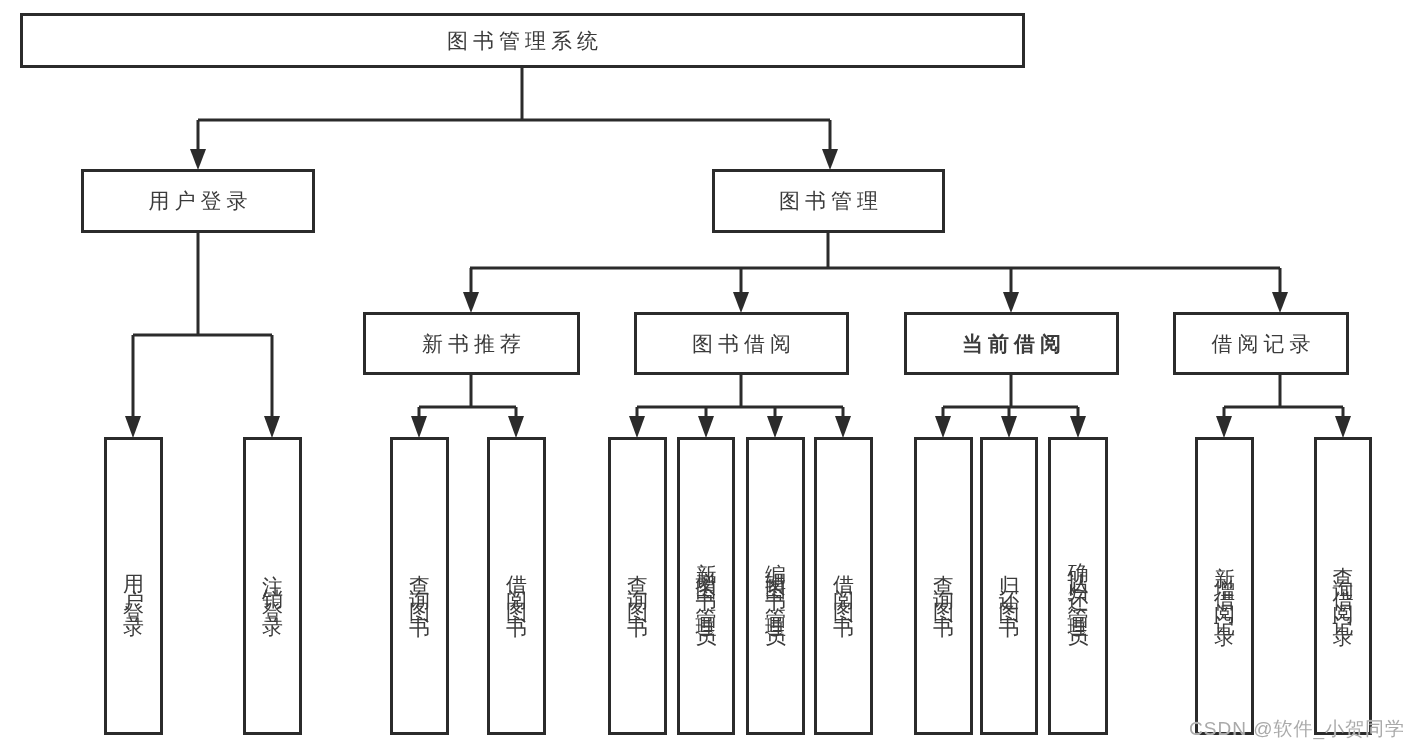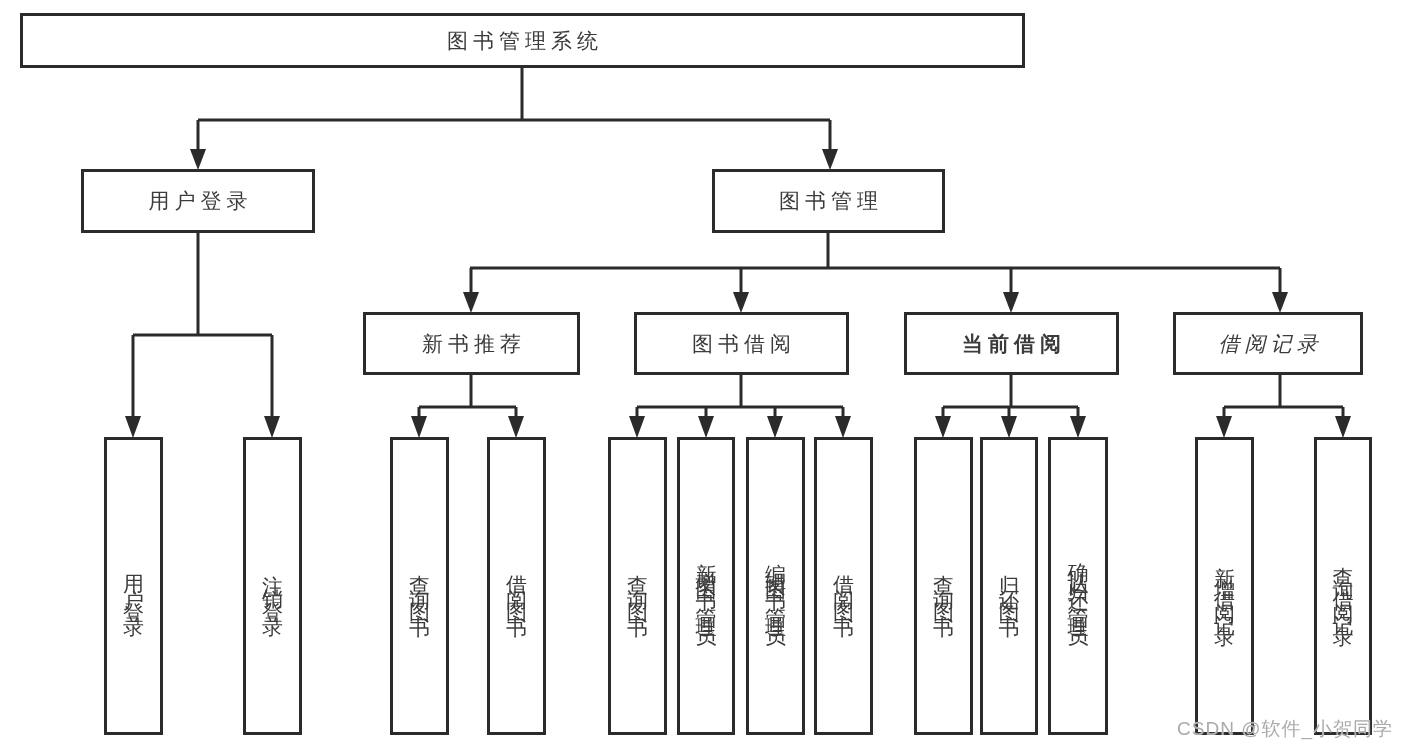--- a/index.html
+++ b/index.html
@@ -37,38 +37,38 @@
     white-space: nowrap;
   }
   .vnode.v6 span { letter-spacing: 12px; }
   .vnode.v9 span { letter-spacing: 9px; }
   .root-node  { left: 20px;  top: 13px;  width: 1005px; height: 55px; }
   .n2a { left: 81px;  top: 169px; width: 234px; height: 64px; }
   .n2b { left: 712px; top: 169px; width: 233px; height: 64px; }
   .n3a { left: 363px;  top: 312px; width: 217px; height: 63px; }
   .n3b { left: 634px;  top: 312px; width: 215px; height: 63px; text-align: right; }
   .n3c { left: 904px;  top: 312px; width: 215px; height: 63px; font-weight: bold; }
-  .n3d { left: 1173px; top: 312px; width: 190px; height: 63px; font-style: italic; }
+  .n3d { left: 1173px; top: 312px; width: 176px; height: 63px; }
   .leaf { top: 437px; height: 298px; width: 59px; }
   .l1  { left: 104px; }
   .l2  { left: 243px; }
   .l3  { left: 390px; }
   .l4  { left: 487px; }
   .l5  { left: 608px; }
   .l6  { left: 677px; width: 58px; }
   .l7  { left: 746px; }
   .l8  { left: 814px; }
   .l9  { left: 914px; }
   .l10 { left: 980px; width: 58px; }
   .l11 { left: 1048px; width: 60px; }
   .l12 { left: 1195px; }
   .l13 { left: 1314px; width: 58px; }
   .watermark {
     position: absolute;
-    right: 12px;
+    right: 0;
     bottom: 5px;
     color: #aaaaaa;
     font-size: 19px;
     letter-spacing: 1px;
     z-index: 5;
     text-shadow: 0 0 1px #ffffff;
   }
 </style>
 </head>
 <body>

